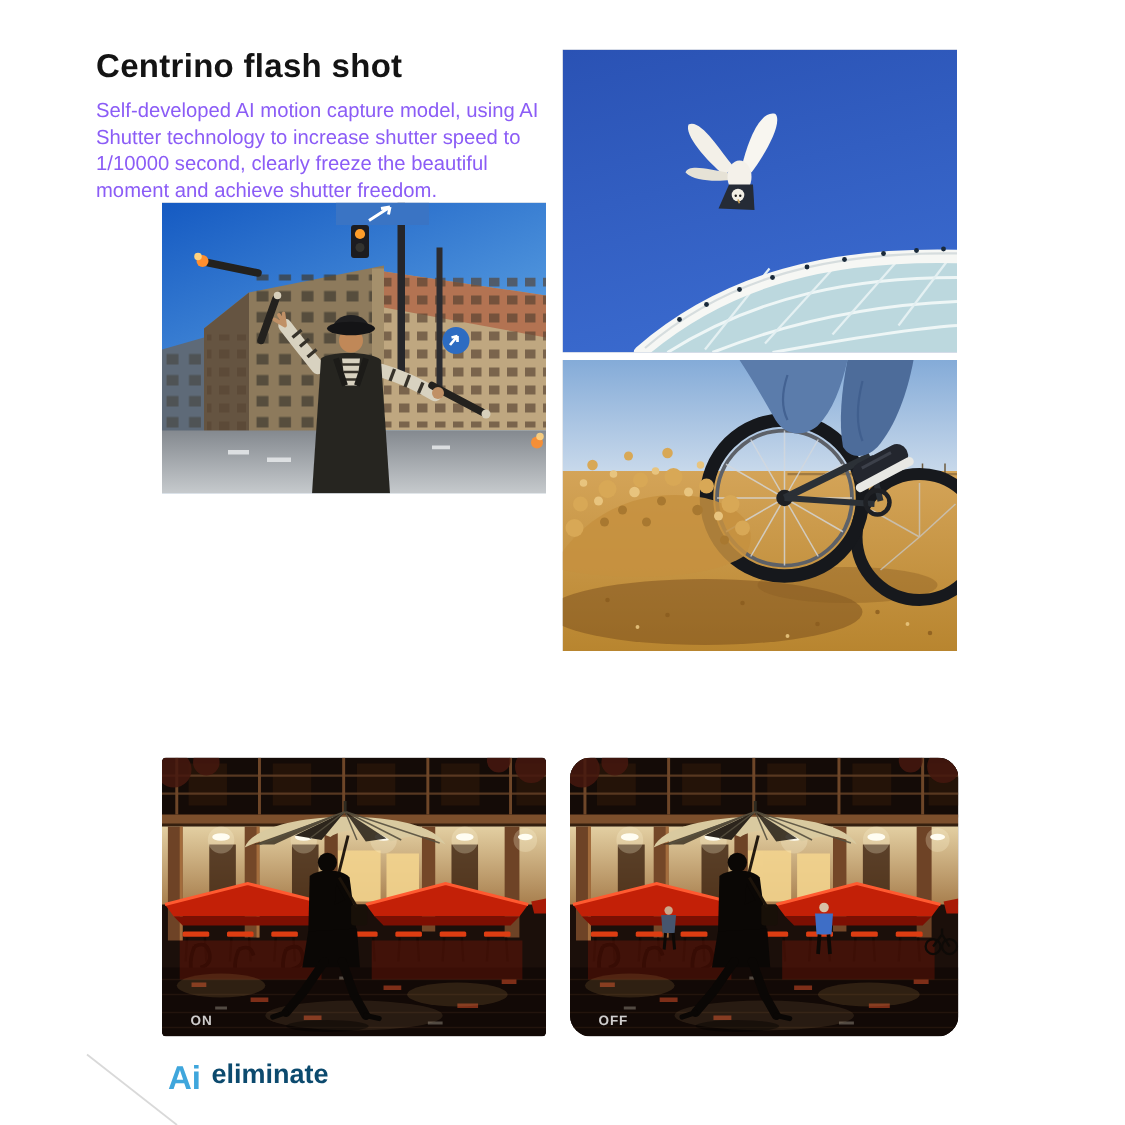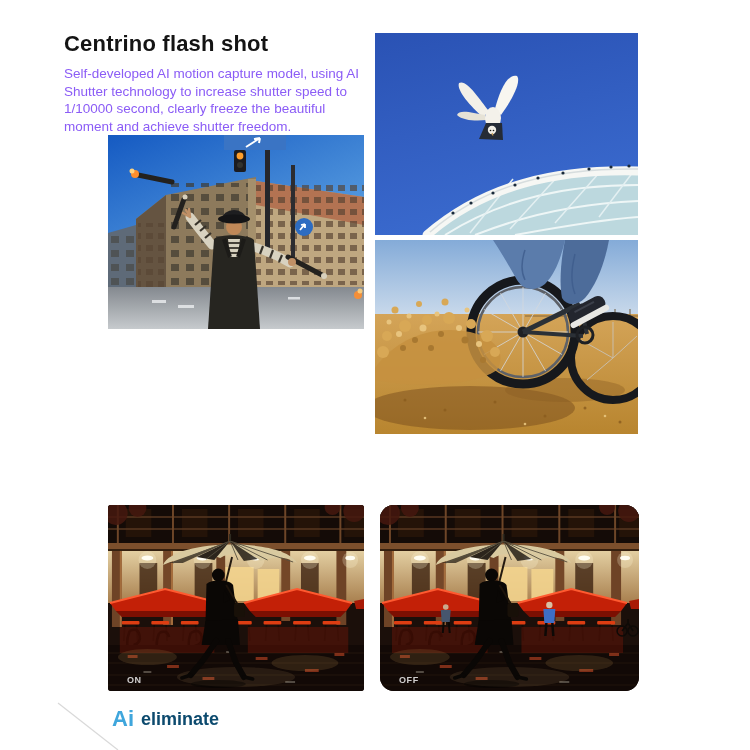--- a/index.html
+++ b/index.html
@@ -15,21 +15,21 @@
   .photo svg { display:block; width:100%; height:100%; }
   #photo-performer { left:108px; top:135px; width:256px; height:194px; }
   #photo-dove      { left:375px; top:33px;  width:263px; height:202px; }
   #photo-bike      { left:375px; top:240px; width:263px; height:194px; }
   #photo-rain-on   { left:108px; top:505px; width:256px; height:186px; border-radius:3px; }
   #photo-rain-off  { left:380px; top:505px; width:259px; height:186px; border-radius:14px; }
 
   .onoff-chip { position:absolute; left:9px; bottom:6px; font-size:9px; letter-spacing:.6px;
                 color:rgba(255,255,255,.8); font-weight:bold;margin-left:10px; }
 
-  .elim-title { position:absolute; left:112px; top:706px; display:flex; align-items:center; gap:7px; }
+  .elim-title { position:absolute; left:112px; top:706px; display:flex; align-items:flex-start; gap:7px; }
   .elim-accent { font-size:22px; font-weight:bold; color:#3fa6dc; }
   .elim-rest   { font-size:18px; font-weight:bold; color:#0c4a6e; }
   .elim-desc   { position:absolute; left:258px; top:703px; width:398px; font-size:13.5px;
                  line-height:17px; color:#3b3b3b; }
 
   .corner-line { position:absolute; left:45px; top:690px; width:85px; height:60px; }
 </style>
 </head>
 <body>
 

